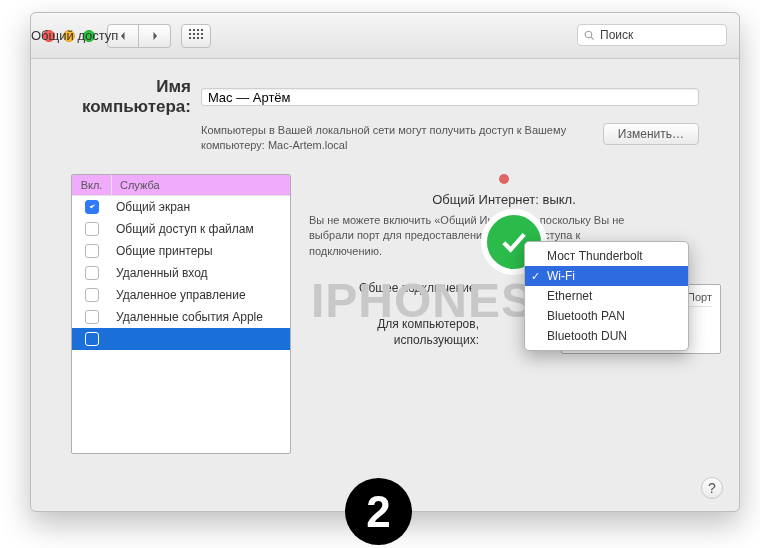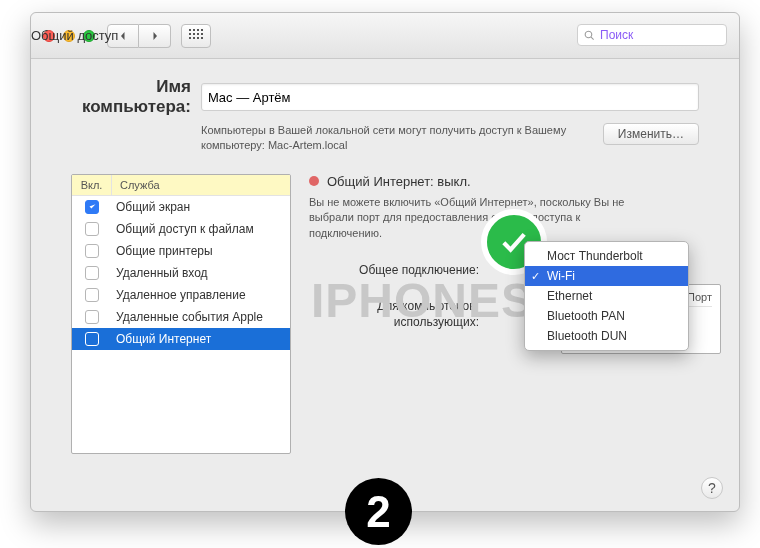--- a/index.html
+++ b/index.html
@@ -15,43 +15,43 @@
   .navseg .seg { width:32px; height:24px; border:1px solid #bfbfbf; background:linear-gradient(#fff,#eaeaea); display:flex; align-items:center; justify-content:center; }
   .navseg .seg:first-child { border-radius:4px 0 0 4px; }
   .navseg .seg:last-child { border-radius:0 4px 4px 0; border-left:none; }
   .navseg svg { width:10px; height:10px; fill:#555; }
   .grid-btn { width:30px; height:24px; border:1px solid #bfbfbf; border-radius:4px; background:linear-gradient(#fff,#eaeaea); margin-left:10px; display:flex; align-items:center; justify-content:center; }
   .grid-btn .dots { width:14px; height:14px; display:grid; grid-template-columns:repeat(4,2px); grid-template-rows:repeat(3,2px); gap:2px; }
   .grid-btn .dots span { background:#555; width:2px; height:2px; }
   .wtitle { position:absolute; left:0; right:0; text-align:left; font-size:13px; color:#333; pointer-events:none; }
   .search { position:absolute; right:12px; top:11px; width:150px; height:22px; border:1px solid #cfcfcf; border-radius:4px; background:#fff; display:flex; align-items:center; padding:0 6px; gap:5px; }
   .search svg { width:11px; height:11px; fill:#999; }
-  .search span { font-size:12px; color:#8b5cf6; }
+  .search span { font-size:12px; color:#404040; }
   .header-area { padding: 18px 40px 12px 40px; }
   .row-name { display:flex; align-items:center; gap:10px; }
   .label-right { width:120px; text-align:right; font-size:17px; color:#333;font-weight:bold; }
-  .name-input { flex:1; height:28px; border:1px solid #cfcfcf; border-radius:3px; background:#fff; padding:0 6px; font-size:13px; box-shadow: inset 0 1px 2px rgba(0,0,0,0.08); }
+  .name-input { flex:1; height:18px; border:1px solid #cfcfcf; border-radius:3px; background:#fff; padding:0 6px; font-size:13px; box-shadow: inset 0 1px 2px rgba(0,0,0,0.08); }
   .sub-hint { margin: 6px 0 0 130px; font-size:11px; color:#555; line-height:1.4; display:flex; justify-content:space-between; align-items:flex-start; }
   .sub-hint .txt { max-width:400px; }
   .btn { height:22px; border:1px solid #c8c8c8; border-radius:4px; background:linear-gradient(#fff,#eaeaea); padding:0 14px; font-size:12px; display:flex; align-items:center; cursor:default; }
   .content { display:flex; padding: 8px 40px 14px 40px; gap:18px; }
   .services { width:220px; border:1px solid #b0b0b0; border-radius:2px; background:#fff; height:280px; overflow:hidden; display:flex; flex-direction:column; }
-  .shead { display:flex; background:#fef9c3; border-bottom:1px solid #e3e3e3; font-size:11px; color:#555; }
+  .shead { display:flex; background:#f0abfc; border-bottom:1px solid #e3e3e3; font-size:11px; color:#555; }
   .shead .c1 { width:40px; text-align:center; padding:4px 0; border-right:1px solid #e3e3e3; }
   .shead .c2 { flex:1; padding:4px 8px; }
   .srow { display:flex; align-items:center; height:22px; }
   .srow.sel { background:#1a6fd8; color:#fff; }
   .srow .ck { width:40px; display:flex; justify-content:center; }
   .cb { width:14px; height:14px; border:1px solid #b6b6b6; border-radius:3px; background:#fff; display:flex; align-items:center; justify-content:center; }
   .cb.on { background:#2f7af6; border-color:#2f7af6; }
   .cb.on svg { width:9px; height:9px; fill:#fff; }
   .srow .nm { flex:1; padding:0 4px; font-size:12px; white-space:nowrap; overflow:hidden; }
   .srow.sel .cb { border-color:#fff; background:transparent; }
   .details { flex:1; position:relative; }
-  .status-line { display:flex; align-items:center; gap:8px; }
+  .status-line { display:flex; align-items:center; gap:8px;flex-direction:column; }
   .status-dot { width:10px; height:10px; border-radius:50%; background:#e06666; }
   .status-text { font-size:13px; font-weight:500; }
   .desc { font-size:11px; color:#555; margin-top:6px; line-height:1.4; max-width:340px; }
   .form-row { margin-top:22px; display:flex; align-items:center; gap:10px; font-size:12px; }
   .form-row .flabel { width:170px; text-align:right; }
   .form-row .twoline { line-height:1.3; }
   .inner-box { position:absolute; right:-22px; top:110px; width:160px; border:1px solid #b0b0b0; background:#fff; border-radius:2px; padding:6px 8px; height:70px; }
   .inner-box .bh { font-size:11px; color:#555; border-bottom:1px solid #e3e3e3; padding-bottom:3px; margin-bottom:4px; text-align:right; }
   .inner-box .br { display:flex; align-items:center; gap:6px; font-size:12px; }
   .help-btn { position:absolute; right:16px; bottom:12px; width:22px; height:22px; border-radius:50%; border:1px solid #c8c8c8; background:linear-gradient(#fff,#eaeaea); display:flex; align-items:center; justify-content:center; font-size:14px; color:#555; }
@@ -167,21 +167,20 @@
           <div class="srow">
             <div class="ck">
               <div class="cb"></div>
             </div>
             <div class="nm">Удаленные события Apple</div>
           </div>
           <div class="srow sel">
             <div class="ck">
               <div class="cb"></div>
             </div>
-            <div class="nm">Общий Интернет</div>
           </div>
         </div>
     </div>
 
     <div class="details">
       <div class="status-line">
         <div class="status-dot"></div>
         <div class="status-text">Общий Интернет: выкл.</div>
       </div>
       <div class="desc">Вы не можете включить «Общий Интернет», поскольку Вы не выбрали порт для предоставления общего доступа к подключению.</div>

